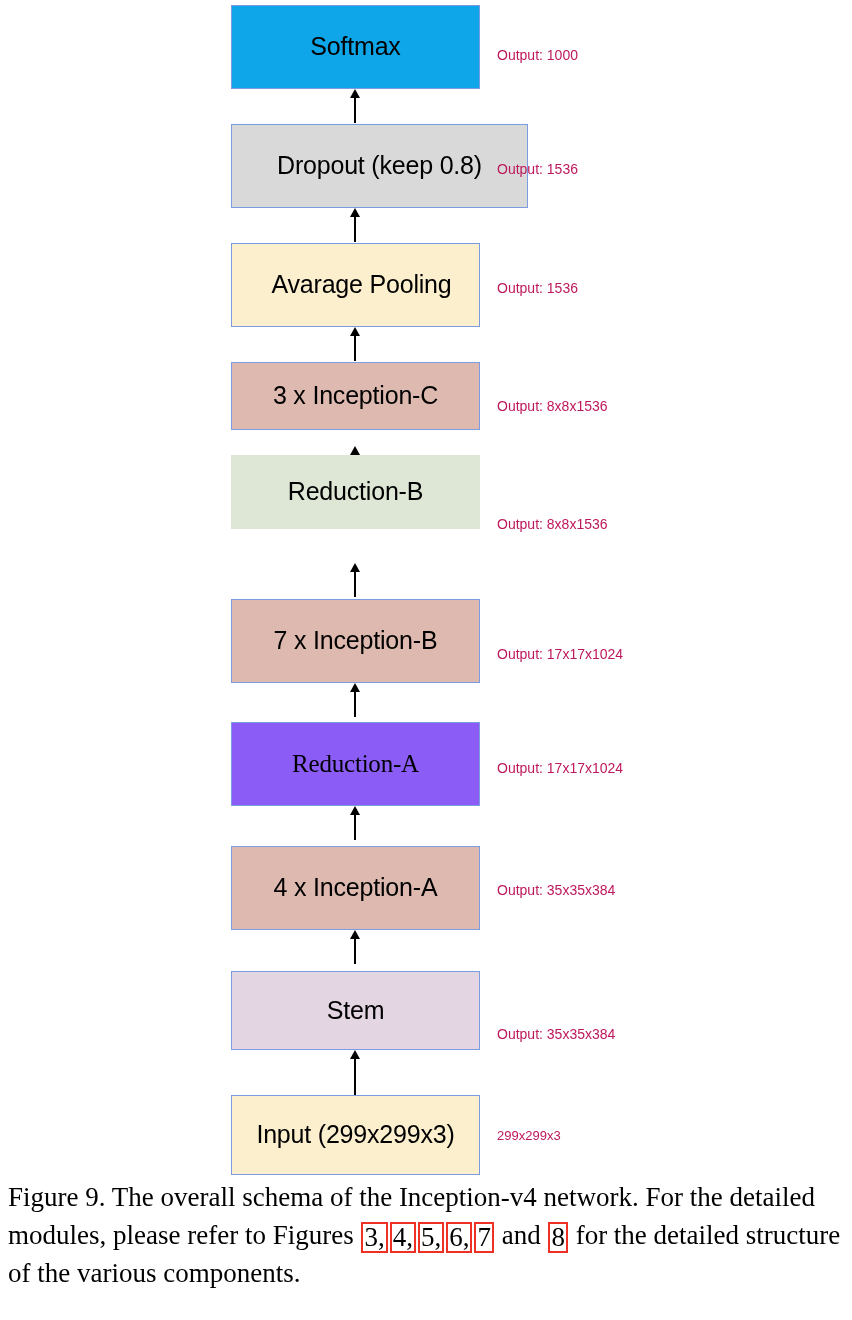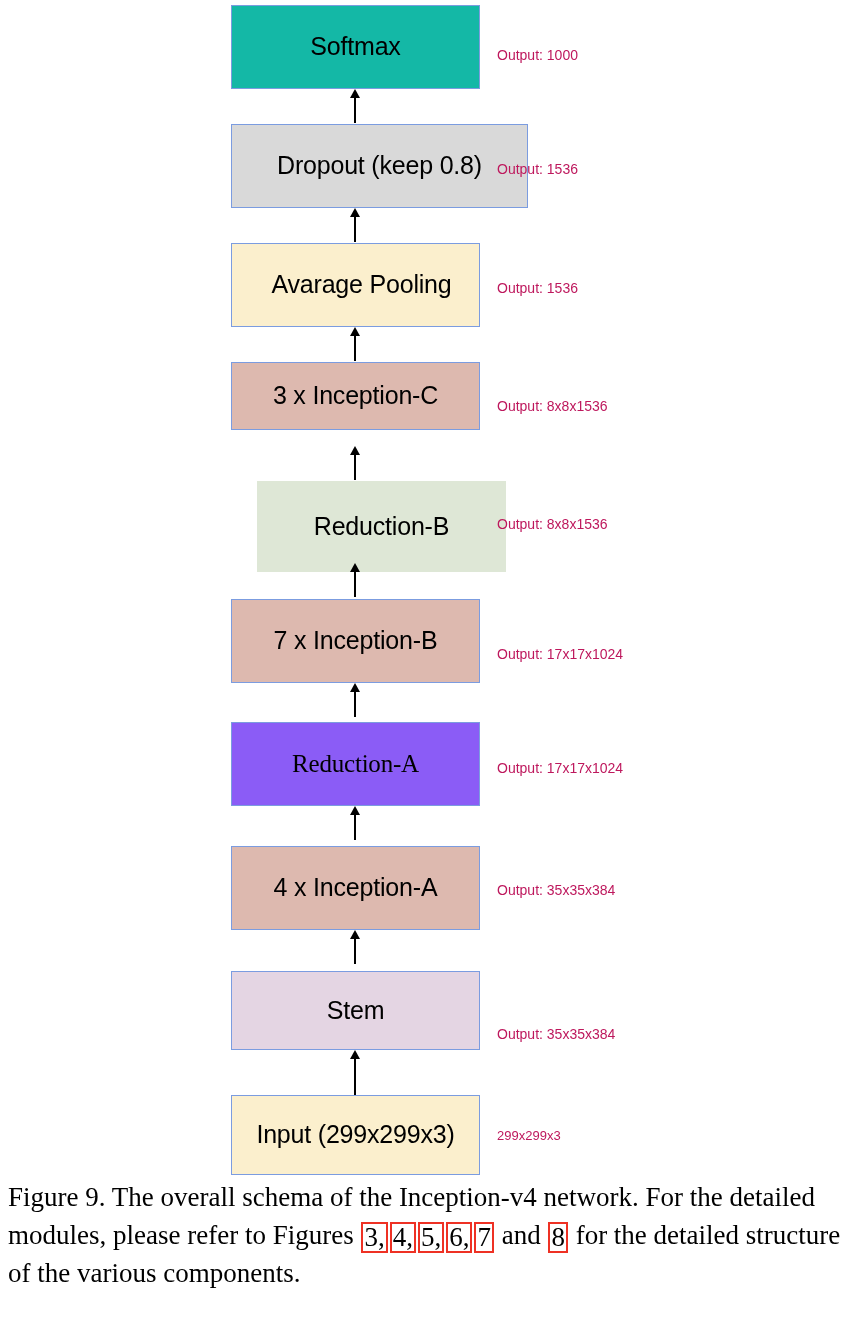--- a/index.html
+++ b/index.html
@@ -86,21 +86,21 @@
     line-height: 1.0;
     position: relative;
     top: 2px;
   }
 </style>
 </head>
 <body>
 
 <div id="figure-canvas">
 
-  <div class="flow-box" style="left:231px; top:5px; width:249px; height:84px; background:#14b8a6;">
+  <div class="flow-box" style="left:231px; top:5px; width:249px; height:84px; background:#0ea5e9;">
     <span>Softmax</span>
   </div>
   <div class="out-label" style="left:497px; top:47px;">Output: 1000</div>
 
   <div class="connector" style="left:354px; top:94px; height:29px;"></div>
   <div class="arrow-head" style="left:350px; top:89px;"></div>
 
   <div class="flow-box" style="left:231px; top:124px; width:297px; height:84px; background:#d9d9d9;">
     <span>Dropout (keep 0.8)</span>
   </div>
@@ -118,21 +118,21 @@
   <div class="arrow-head" style="left:350px; top:327px;"></div>
 
   <div class="flow-box" style="left:231px; top:362px; width:249px; height:68px; background:#ddb9af;">
     <span>3 x Inception-C</span>
   </div>
   <div class="out-label" style="left:497px; top:398px;">Output: 8x8x1536</div>
 
   <div class="connector" style="left:354px; top:451px; height:29px;"></div>
   <div class="arrow-head" style="left:350px; top:446px;"></div>
 
-  <div class="flow-box noborder" style="left:231px; top:481px; width:249px; height:91px; background:#dee7d6;margin-left:26px;">
+  <div class="flow-box noborder" style="left:231px; top:455px; width:249px; height:74px; background:#dee7d6;">
     <span>Reduction-B</span>
   </div>
   <div class="out-label" style="left:497px; top:516px;">Output: 8x8x1536</div>
 
   <div class="connector" style="left:354px; top:568px; height:29px;"></div>
   <div class="arrow-head" style="left:350px; top:563px;"></div>
 
   <div class="flow-box" style="left:231px; top:599px; width:249px; height:84px; background:#ddb9af;">
     <span>7 x Inception-B</span>
   </div>

